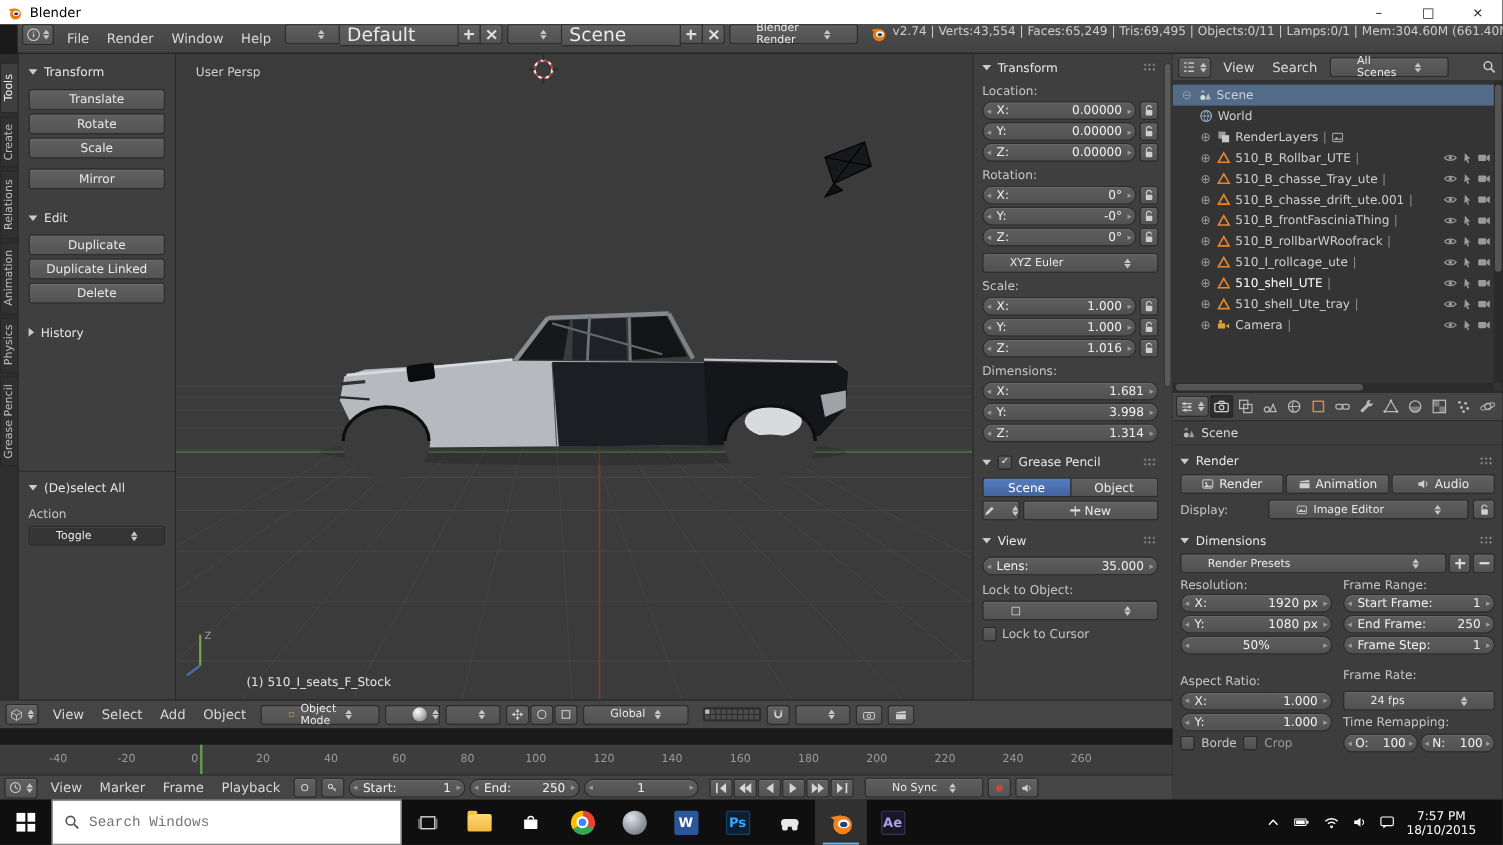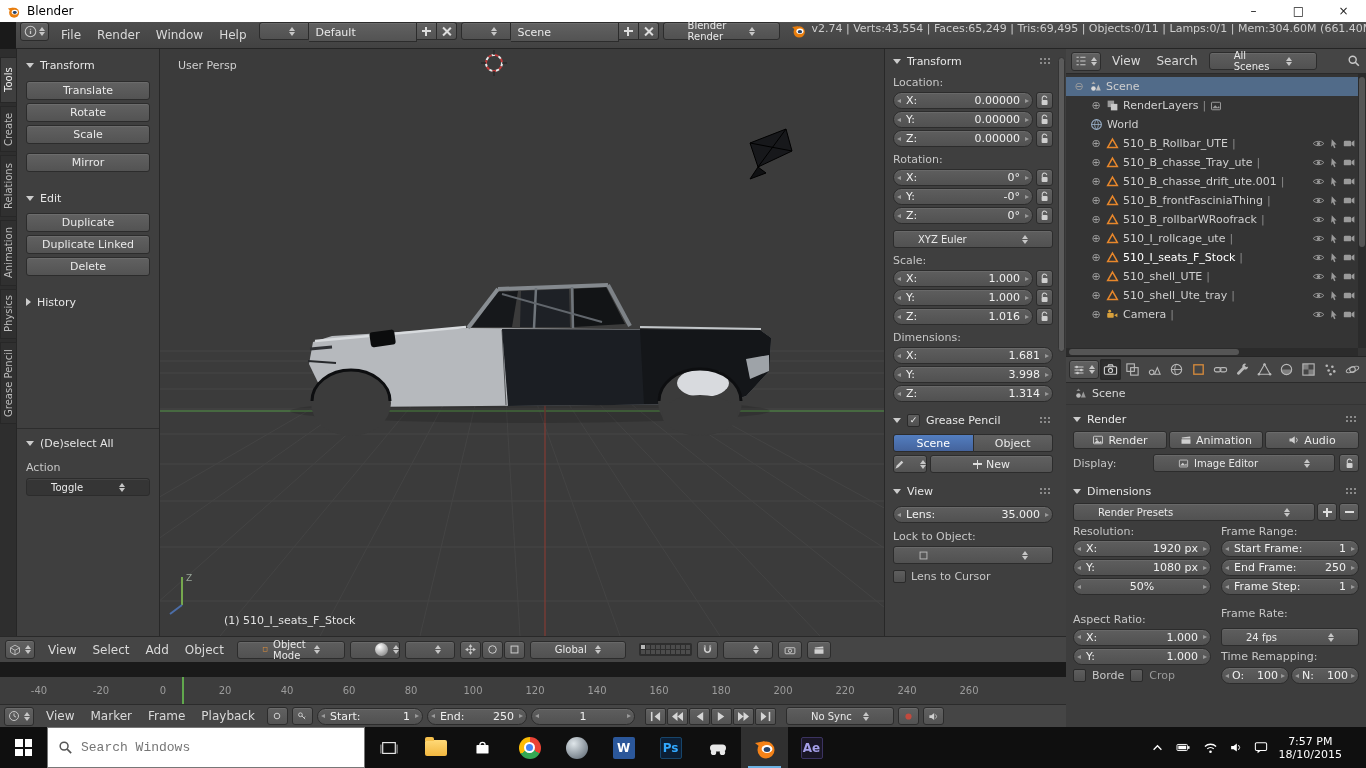--- a/index.html
+++ b/index.html
@@ -3,21 +3,21 @@
 <meta charset="utf-8">
 <style>
   *{margin:0;padding:0;box-sizing:border-box}
   html,body{width:1366px;height:768px;overflow:hidden}
   body{position:relative;background:#1a1a1a;font-family:"DejaVu Sans",sans-serif;font-size:11px;color:#d8d8d8}
   .abs{position:absolute}
   .row{display:flex;align-items:center}
   .f1{flex:1}
   svg{display:block}
   
-  .w{border:1px solid #2c2c2c;background:linear-gradient(#616161,#535353);color:#e9e9e9;display:flex;align-items:center;height:20px;font-size:11px;box-shadow:inset 0 1px rgba(255,255,255,.07)}
+  .w{border:1px solid #2c2c2c;background:linear-gradient(#616161,#535353);color:#e9e9e9;display:flex;align-items:center;height:20px;font-size:17px;box-shadow:inset 0 1px rgba(255,255,255,.07)}
   .btn{border:1px solid #2c2c2c;background:linear-gradient(#616161,#535353);color:#e9e9e9;display:flex;align-items:center;justify-content:center;height:18px;font-size:11px;border-radius:3px;gap:4px;box-shadow:inset 0 1px rgba(255,255,255,.07)}
   .slider{border:1px solid #2c2c2c;background:linear-gradient(#5e5e5e,#515151);color:#f0f0f0;display:flex;align-items:center;justify-content:space-between;height:17px;font-size:11px;border-radius:9px;padding:0 12px;position:relative;box-shadow:inset 0 1px rgba(255,255,255,.07)}
   .slider::before{content:"◂";position:absolute;left:3px;top:50%;transform:translateY(-52%);font-size:8px;color:#9b9b9b}
   .slider::after{content:"▸";position:absolute;right:3px;top:50%;transform:translateY(-52%);font-size:8px;color:#9b9b9b}
   .slider.r{justify-content:center}
   .dd{border:1px solid #2c2c2c;background:linear-gradient(#5e5e5e,#515151);color:#e9e9e9;display:flex;align-items:center;height:18px;font-size:10px;border-radius:3px;padding:0 24px;gap:5px;box-shadow:inset 0 1px rgba(255,255,255,.07)}
   .ddar{margin-left:auto;display:flex;flex-direction:column;align-items:center;gap:1px}
   .ddar i{display:block;width:0;height:0;border-left:3.5px solid transparent;border-right:3.5px solid transparent}
   .ddar i.u{border-bottom:4px solid #c6c6c6}
   .ddar i.d{border-top:4px solid #c6c6c6}
@@ -104,21 +104,21 @@
   .pcontent{padding:4px 7px 0 7px}
   .g2{display:grid;grid-template-columns:1fr 1fr;column-gap:10px;row-gap:2px;align-items:center;margin-top:4px}
   .minirow{display:flex;gap:2px}
   .dim{color:#9a9a9a}
   
   #v3dheader{left:0;top:636px;width:1066px;height:26px;background:#454545;border-top:1px solid #292929;display:flex;align-items:center;gap:5px;padding:0 5px}
   .sphere{width:13px;height:13px;border-radius:50%;background:radial-gradient(circle at 35% 30%,#ffffff,#a8a8a8 60%,#6f6f6f);flex:none}
   .layers{display:grid;grid-template-columns:repeat(10,4px);grid-auto-rows:4px;gap:1px;background:#2e2e2e;padding:2px;border-radius:2px}
   .layers i{background:#4c4c4c}
   .layers i.on{background:#b8b8b8}
-  #tlruler{left:0;top:677px;width:1066px;height:27px;background:#3d3d3d;display:flex;align-items:center;padding-left:8px;overflow:hidden}
+  #tlruler{left:0;top:677px;width:1066px;height:27px;background:#3d3d3d;display:flex;align-items:center;padding-left:22px;overflow:hidden}
   .tlnum{width:62px;flex:none;text-align:center;font-size:10px;color:#9c9c9c}
   .curframe{position:absolute;left:182px;top:0;bottom:0;width:2px;background:#61a84d}
   #tlheader{left:0;top:704px;width:1066px;height:23px;background:#454545;border-top:1px solid #2b2b2b;display:flex;align-items:center;gap:4px;padding:0 4px}
   .pbtn{width:21px;height:17px;border-radius:2px}
   
   #taskbar{left:0;top:727px;width:1366px;height:41px;background:#0f0f0f;display:flex;align-items:stretch}
   .startbtn{width:47px;display:flex;align-items:center;justify-content:center}
   .winlogo{display:grid;grid-template-columns:7.5px 7.5px;grid-auto-rows:7.5px;gap:2px}
   .winlogo i{background:#fff}
   .searchbox{width:318px;background:#fff;display:flex;align-items:center;gap:8px;padding:0 10px;border:1px solid #777}
@@ -541,21 +541,21 @@
       <svg width="11" height="11" viewBox="0 0 16 16">
           <rect x="3" y="3" width="10" height="10" fill="none" stroke="#b8b8b8" stroke-width="1.4"></rect>
         </svg>
       <span class="ddar">
           <i class="u"></i>
           <i class="d"></i>
         </span>
     </div>
     <div class="row" style="margin-top:6px;gap:5px">
       <span class="cb"></span>
-      <span class="lab">Lens to Cursor</span>
+      <span class="lab">Lock to Cursor</span>
     </div>
     <div id="npscroll"></div>
   </div>
 </div>
 
 <div id="outliner" class="abs">
   <div class="ohead">
     <div class="btn edbtn">
       <svg width="12" height="12" viewBox="0 0 16 16">
           <path d="M2 3h3M2 8h3M2 13h3M7 3h7M7 8h7M7 13h7" stroke="#c9c9c9" stroke-width="1.6"></path>
@@ -586,39 +586,39 @@
     <div class="orow lvl0 sel">
       <span class="exp open"></span>
       <svg width="13" height="13" viewBox="0 0 16 16">
           <circle cx="5.5" cy="10.5" r="2.8" fill="#d9d9d9"></circle>
           <path d="M8.5 13 L11.5 5.5 L14.5 13Z" fill="#bdbdbd"></path>
           <path d="M3 5 L5.5 1.8 L8 5Z" fill="#ababab"></path>
         </svg>
       <span>Scene</span>
     </div>
     <div class="orow">
+      <svg width="13" height="13" viewBox="0 0 16 16">
+          <circle cx="8" cy="8" r="6" fill="none" stroke="#9ab0c9" stroke-width="1.3"></circle>
+          <path d="M2 8h12M8 2c-3 3-3 9 0 12c3-3 3-9 0-12" fill="none" stroke="#9ab0c9" stroke-width="1"></path>
+        </svg>
+      <span>World</span>
+    </div>
+    <div class="orow">
       <span class="exp closed"></span>
       <svg width="13" height="13" viewBox="0 0 16 16">
           <rect x="2" y="2" width="8" height="8" fill="#9a9a9a"></rect>
           <rect x="6" y="6" width="8" height="8" fill="#c8c8c8"></rect>
         </svg>
       <span>RenderLayers</span>
       <span class="pipe"></span>
       <svg width="12" height="12" viewBox="0 0 16 16">
           <rect x="2" y="3" width="12" height="10" rx="1" fill="none" stroke="#9a9a9a" stroke-width="1.3"></rect>
           <path d="M3 11 L7 7 L10 10 L12 8 L13 11Z" fill="#9a9a9a"></path>
         </svg>
     </div>
-    <div class="orow">
-      <svg width="13" height="13" viewBox="0 0 16 16">
-          <circle cx="8" cy="8" r="6" fill="none" stroke="#9ab0c9" stroke-width="1.3"></circle>
-          <path d="M2 8h12M8 2c-3 3-3 9 0 12c3-3 3-9 0-12" fill="none" stroke="#9ab0c9" stroke-width="1"></path>
-        </svg>
-      <span>World</span>
-    </div>
     <div id="olObjects">
 
         <div class="orow">
           <span class="exp closed"></span>
           <svg width="13" height="13" viewBox="0 0 16 16">
             <path d="M8 2.5 L14 13 H2Z" fill="none" stroke="#e8872b" stroke-width="1.8"></path>
           </svg>
           <span>510_B_Rollbar_UTE</span>
           <span class="pipe"></span>
           <span class="ricons">
@@ -739,41 +739,20 @@
             <svg width="12" height="12" viewBox="0 0 16 16">
               <path d="M5 1.5 L11.5 8.5 L8.3 8.8 L10 12.8 L8.2 13.6 L6.5 9.6 L4.2 11.8Z" fill="#9a9a9a"></path>
             </svg>
             <svg width="13" height="13" viewBox="0 0 16 16">
               <rect x="1" y="4.5" width="9" height="7" rx="1.5" fill="#9a9a9a"></rect>
               <path d="M10.5 6.5 L14 4 V12 L10.5 9.5Z" fill="#9a9a9a"></path>
             </svg>
           </span>
         </div>
 
-        <div class="orow">
-          <span class="exp closed"></span>
-          <svg width="13" height="13" viewBox="0 0 16 16">
-            <path d="M8 2.5 L14 13 H2Z" fill="none" stroke="#e8872b" stroke-width="1.8"></path>
-          </svg>
-          <span>510_I_seats_F_Stock</span>
-          <span class="pipe"></span>
-          <span class="ricons">
-            <svg width="13" height="13" viewBox="0 0 16 16">
-              <path d="M1.5 8C4 4.5 12 4.5 14.5 8C12 11.5 4 11.5 1.5 8Z" fill="none" stroke="#9a9a9a" stroke-width="1.2"></path>
-              <circle cx="8" cy="8" r="2" fill="#9a9a9a"></circle>
-            </svg>
-            <svg width="12" height="12" viewBox="0 0 16 16">
-              <path d="M5 1.5 L11.5 8.5 L8.3 8.8 L10 12.8 L8.2 13.6 L6.5 9.6 L4.2 11.8Z" fill="#9a9a9a"></path>
-            </svg>
-            <svg width="13" height="13" viewBox="0 0 16 16">
-              <rect x="1" y="4.5" width="9" height="7" rx="1.5" fill="#9a9a9a"></rect>
-              <path d="M10.5 6.5 L14 4 V12 L10.5 9.5Z" fill="#9a9a9a"></path>
-            </svg>
-          </span>
-        </div>
 
         <div class="orow">
           <span class="exp closed"></span>
           <svg width="13" height="13" viewBox="0 0 16 16">
             <path d="M8 2.5 L14 13 H2Z" fill="none" stroke="#e8872b" stroke-width="1.8"></path>
           </svg>
           <span>510_shell_UTE</span>
           <span class="pipe"></span>
           <span class="ricons">
             <svg width="13" height="13" viewBox="0 0 16 16">

